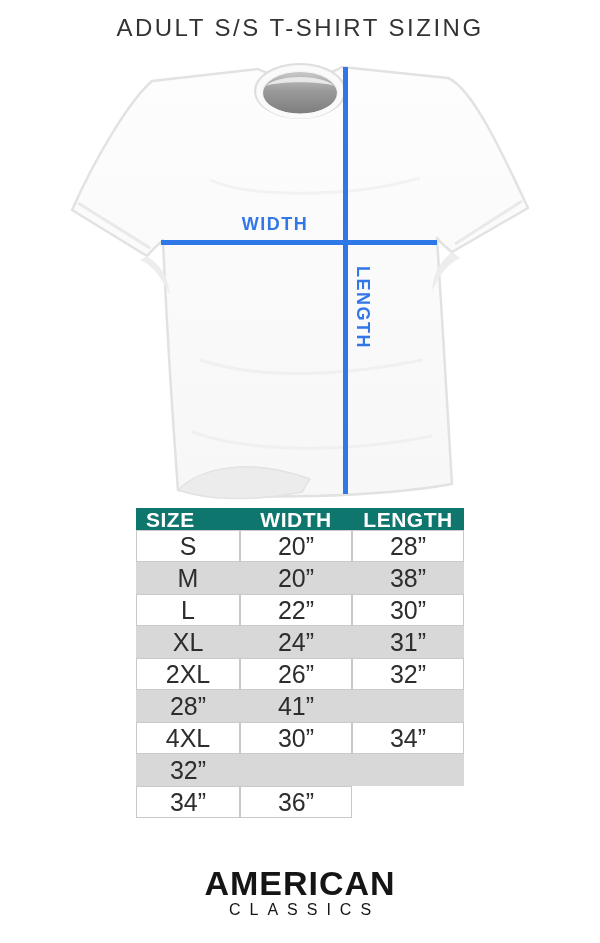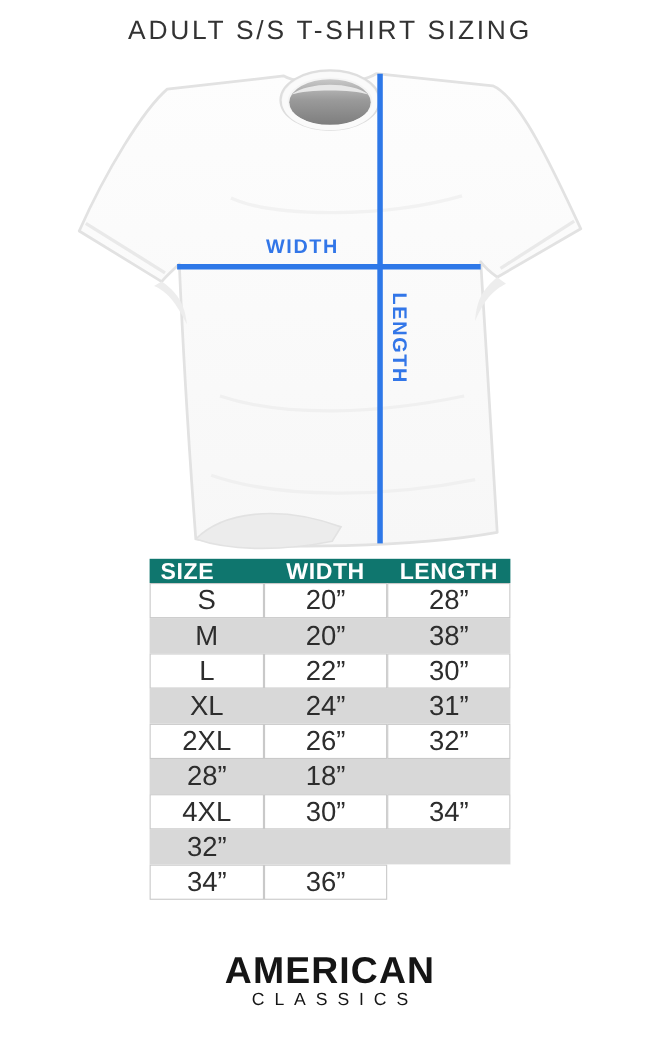--- a/index.html
+++ b/index.html
@@ -146,21 +146,21 @@
         <div class="cell">24”</div>
         <div class="cell">31”</div>
       </div>
       <div class="trow">
         <div class="cell">2XL</div>
         <div class="cell">26”</div>
         <div class="cell">32”</div>
       </div>
       <div class="trow">
         <div class="cell">28”</div>
-        <div class="cell">18”</div>
+        <div class="cell">41”</div>
       </div>
       <div class="trow">
         <div class="cell">4XL</div>
         <div class="cell">30”</div>
         <div class="cell">34”</div>
       </div>
       <div class="trow">
         <div class="cell">32”</div>
       </div>
       <div class="trow">

